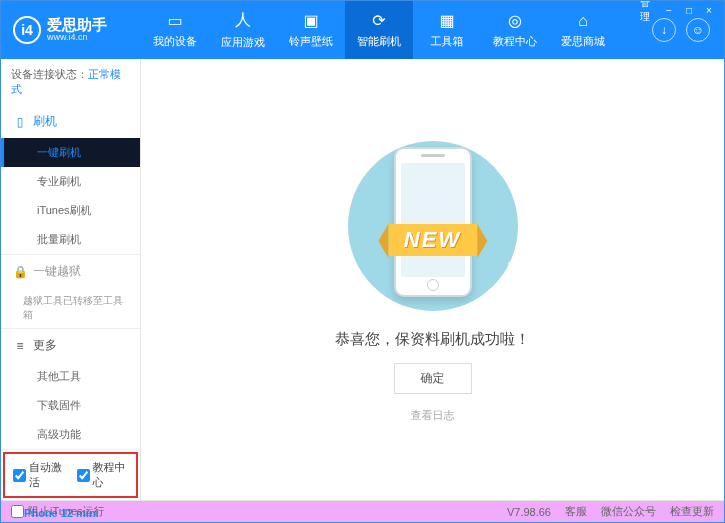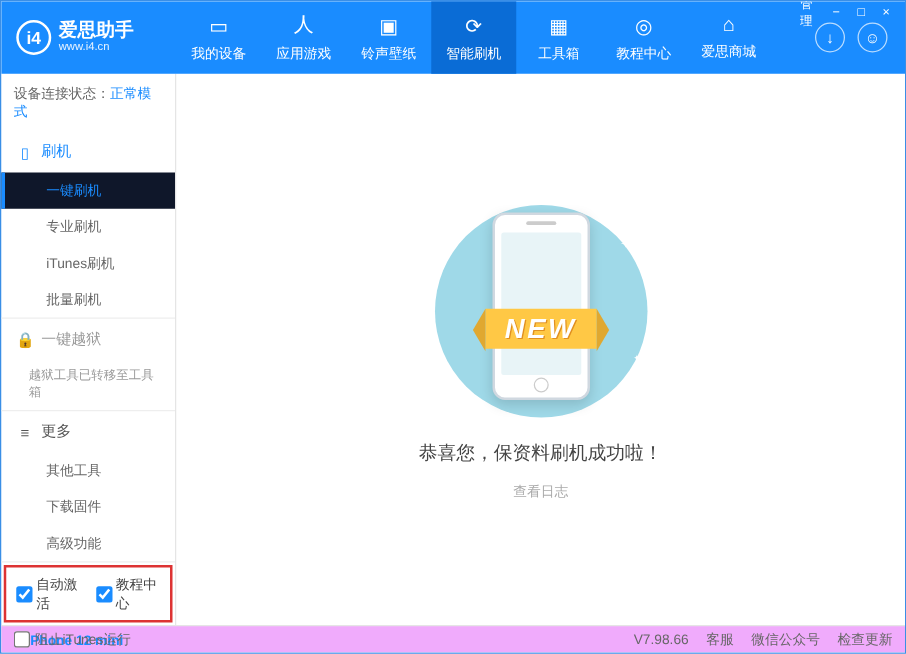--- a/index.html
+++ b/index.html
@@ -167,20 +167,21 @@
       <span class="star s1">✦</span>
         <span class="star s2">✦</span>
         <span class="star s3">✦</span>
         <span class="star s4">✦</span>
       <div class="phone">
           <div class="phone-screen"></div>
         </div>
       <div class="banner">NEW</div>
     </div>
     <div class="success-text">恭喜您，保资料刷机成功啦！</div>
+    <button class="ok-btn">确定</button>
     <div class="log-link">查看日志</div>
   </div>
 </div>
 
 <div class="footer">
   <label class="footer-left">
     <input type="checkbox" style="">
       <span>阻止iTunes运行</span>
   </label>
   <div class="footer-right">

